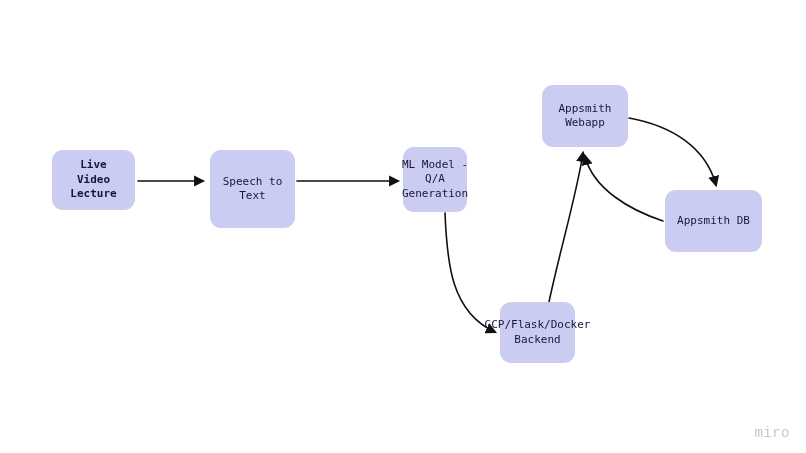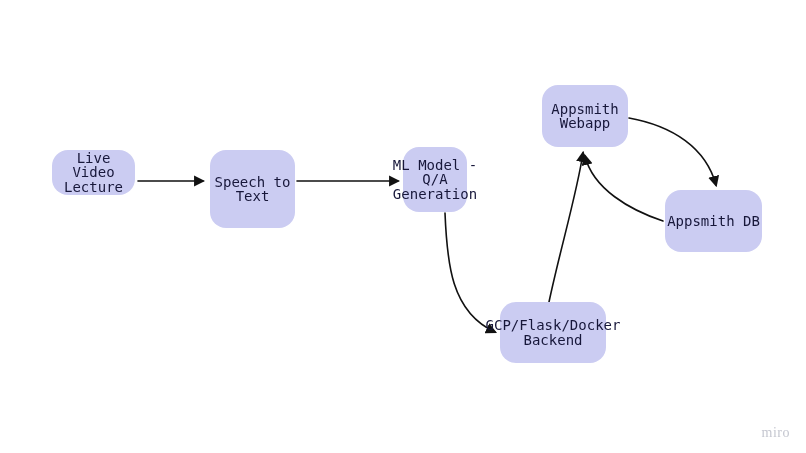--- a/index.html
+++ b/index.html
@@ -31,38 +31,38 @@
     stroke-linecap: round;
   }
   .node {
     position: absolute;
     display: flex;
     align-items: center;
     justify-content: center;
     text-align: center;
     background: var(--node-fill, #cbccf2);
     color: var(--node-text, #17173a);
-    border-radius: 16px;
-    font-size: 14px;
+    border-radius: 11px;
+    font-size: 11px;
     line-height: 14.5px;
     box-sizing: border-box;
     cursor: default;
   }
   
-  .n1 { left: 52px;  top: 150px; width: 83px; height: 45px; padding: 0 14px; }
+  .n1 { left: 52px;  top: 150px; width: 83px; height: 60px; padding: 0 14px; font-weight: bold; }
   .n2 { left: 210px; top: 150px; width: 85px; height: 78px; }
   .n3 { left: 403px; top: 147px; width: 64px; height: 65px; }
   .n4 { left: 542px; top: 85px;  width: 86px; height: 62px; padding: 0 12px; }
   .n5 { left: 665px; top: 190px; width: 97px; height: 62px; }
-  .n6 { left: 500px; top: 302px; width: 106px; height: 61px; }
+  .n6 { left: 500px; top: 302px; width: 75px; height: 61px; }
   .watermark {
     position: absolute;
     right: 16px;
     bottom: 12px;
-    font-family: Liberation Serif, serif;
+    font-family: Liberation Mono, monospace;
     font-size: 14px;
     font-weight: 500;
     letter-spacing: 0.5px;
     color: var(--watermark, #c5c7d0);
     user-select: none;
   }
 </style>
 </head>
 <body>
 

